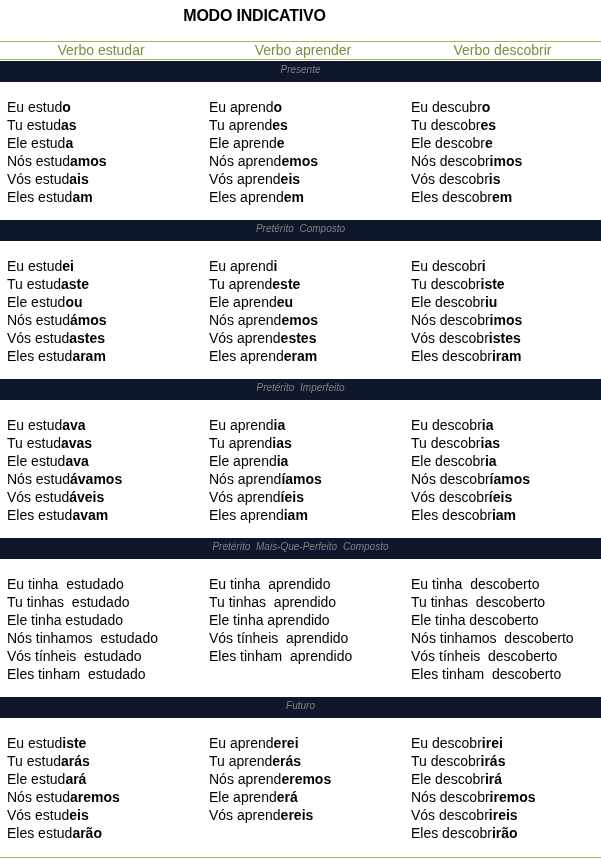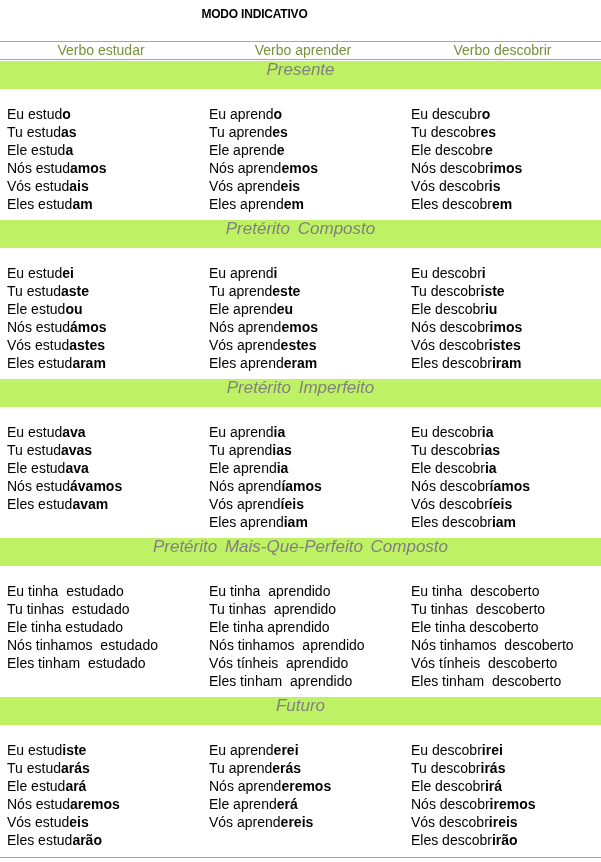--- a/index.html
+++ b/index.html
@@ -1,28 +1,28 @@
 <!DOCTYPE html>
 <html><head>
 <meta charset="utf-8">
 <style>
   html, body { margin:0; padding:0; background:#ffffff; }
   body { width:601px; height:862px; position:relative; overflow:hidden;
          font-family:"Liberation Sans", sans-serif; color:#000; }
   .title { position:absolute; top:7px; left:0; width:509px; text-align:center;
-           font-weight:bold; font-size:12px; letter-spacing:-0.2px; }
+           font-weight:bold; font-size:16px; letter-spacing:-0.2px; }
   .rule { position:absolute; left:0; width:601px; height:1px; background:#9bbb59; }
   .header { position:absolute; top:42px; left:0; width:601px; height:17px; display:flex; }
   .hcell { flex:1; text-align:center; color:#76923c; font-weight:normal; font-size:14px; line-height:17px; }
   .hcell:nth-child(1){ flex:0 0 202px; }
   .hcell:nth-child(2){ flex:0 0 202px; }
   .hcell:nth-child(3){ flex:0 0 197px; }
   .section { position:absolute; left:0; width:601px; }
-  .band { height:28px; background:#bef264; text-align:center; color:#808080;
-          font-style:italic; font-size:17px; line-height:18px; word-spacing:3px; }
+  .band { height:21px; background:#0f172a; text-align:center; color:#808080;
+          font-style:italic; font-size:10px; line-height:18px; word-spacing:3px; }
   .cols { position:relative; margin-top:16px; height:108px; }
   .col { position:absolute; top:0; }
   .col:nth-child(1){ left:7px; }
   .col:nth-child(2){ left:209px; }
   .col:nth-child(3){ left:411px; }
   .row { height:18px; line-height:18px; font-size:14px; white-space:pre; }
   .row b { font-weight:bold; }
 </style>
 </head>
 <body>
@@ -97,20 +97,21 @@
       </div>
     </div>
     <div class="section" style="top: 379px;">
       <div class="band">Pretérito  Imperfeito</div>
       <div class="cols">
         <div class="col">
           <div class="row"><span>Eu estud</span><b>ava</b></div>
           <div class="row"><span>Tu estud</span><b>avas</b></div>
           <div class="row"><span>Ele estud</span><b>ava</b></div>
           <div class="row"><span>Nós estud</span><b>ávamos</b></div>
+          <div class="row"><span>Vós estud</span><b>áveis</b></div>
           <div class="row"><span>Eles estud</span><b>avam</b></div>
         </div>
         <div class="col">
           <div class="row"><span>Eu aprend</span><b>ia</b></div>
           <div class="row"><span>Tu aprend</span><b>ias</b></div>
           <div class="row"><span>Ele aprend</span><b>ia</b></div>
           <div class="row"><span>Nós aprend</span><b>íamos</b></div>
           <div class="row"><span>Vós aprend</span><b>íeis</b></div>
           <div class="row"><span>Eles aprend</span><b>iam</b></div>
         </div>
@@ -125,27 +126,27 @@
       </div>
     </div>
     <div class="section" style="top: 538px;">
       <div class="band">Pretérito  Mais-Que-Perfeito  Composto</div>
       <div class="cols">
         <div class="col">
           <div class="row"><span>Eu tinha  estudado</span><b></b></div>
           <div class="row"><span>Tu tinhas  estudado</span><b></b></div>
           <div class="row"><span>Ele tinha estudado</span><b></b></div>
           <div class="row"><span>Nós tinhamos  estudado</span><b></b></div>
+          <div class="row"><span>Vós tínheis  estudado</span><b></b></div>
           <div class="row"><span>Eles tinham  estudado</span><b></b></div>
         </div>
         <div class="col">
           <div class="row"><span>Eu tinha  aprendido</span><b></b></div>
           <div class="row"><span>Tu tinhas  aprendido</span><b></b></div>
           <div class="row"><span>Ele tinha aprendido</span><b></b></div>
-          <div class="row"><span>Nós tinhamos  aprendido</span><b></b></div>
           <div class="row"><span>Vós tínheis  aprendido</span><b></b></div>
           <div class="row"><span>Eles tinham  aprendido</span><b></b></div>
         </div>
         <div class="col">
           <div class="row"><span>Eu tinha  descoberto</span><b></b></div>
           <div class="row"><span>Tu tinhas  descoberto</span><b></b></div>
           <div class="row"><span>Ele tinha descoberto</span><b></b></div>
           <div class="row"><span>Nós tinhamos  descoberto</span><b></b></div>
           <div class="row"><span>Vós tínheis  descoberto</span><b></b></div>
           <div class="row"><span>Eles tinham  descoberto</span><b></b></div>

